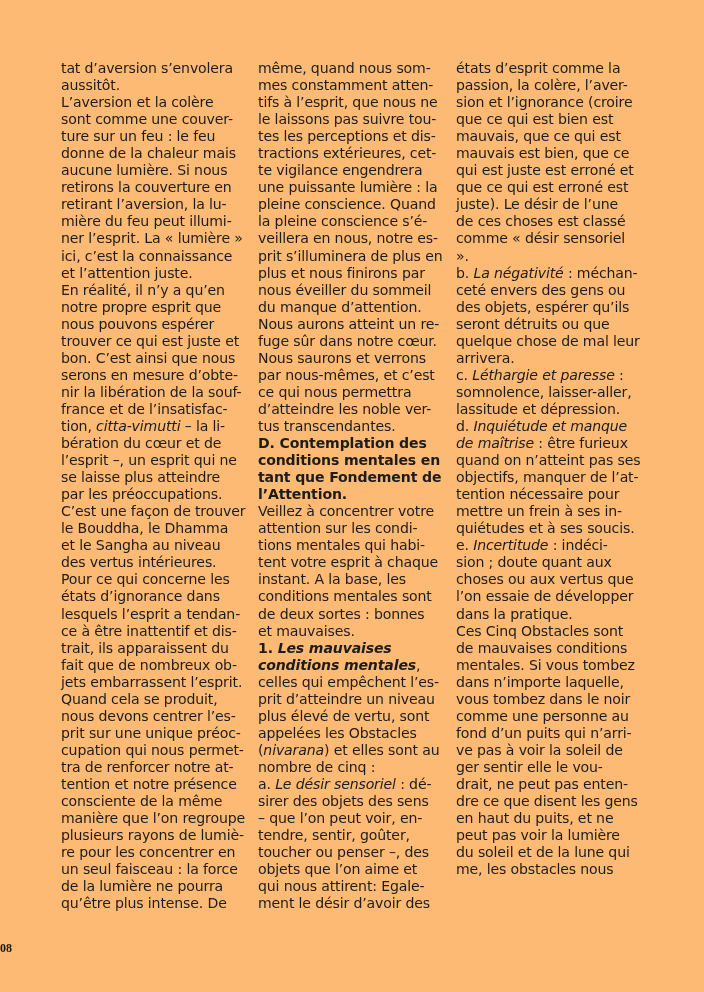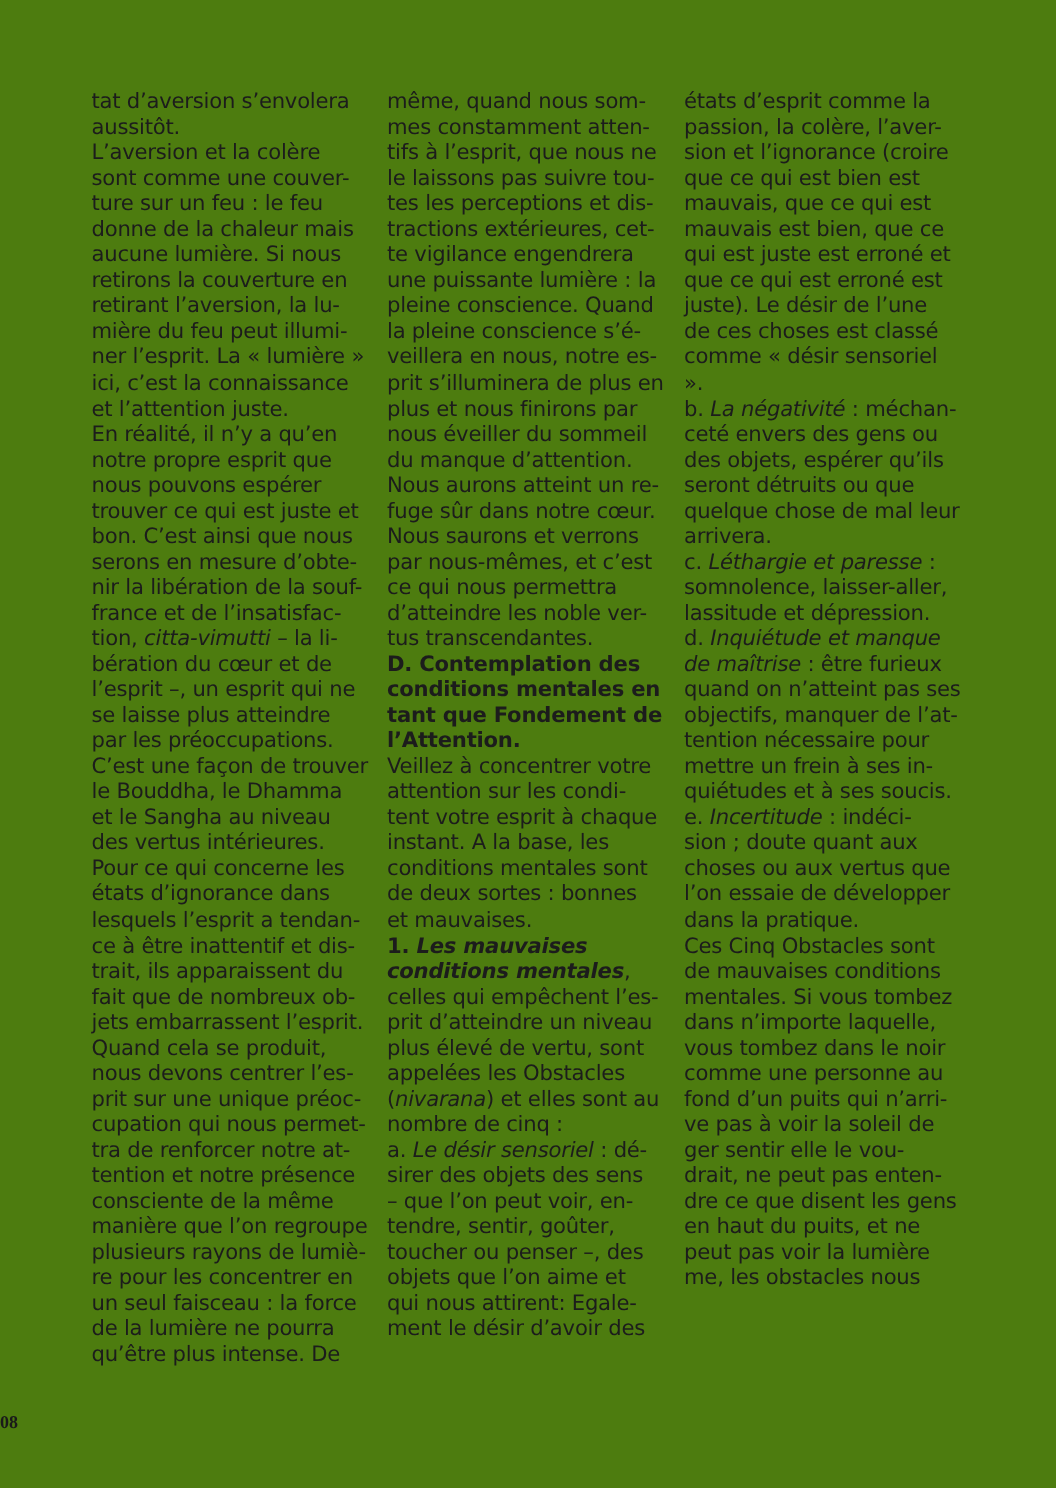--- a/index.html
+++ b/index.html
@@ -1,17 +1,17 @@
 <!DOCTYPE html>
 <html><head>
 <meta charset="utf-8">
 <style>
   html, body { margin: 0; padding: 0; background: #ffffff; }
   body { width: 704px; height: 992px; position: relative; overflow: hidden; }
-  .page { position: absolute; left: 0; top: 0; width: 704px; height: 992px; background: #4d7c0f; }
+  .page { position: absolute; left: 0; top: 0; width: 704px; height: 992px; background: #fdba74; }
   .col { position: absolute; top: 60px; font-family: "DejaVu Sans", sans-serif; font-size: 14.1px; line-height: 17.05px; color: #1c1c1c; letter-spacing: -0.15px; white-space: nowrap; }
   .col-left { left: 61px; width: 190px; }
   .col-mid { left: 258px; width: 190px; }
   .col-right { left: 456px; width: 200px; }
   .line { display: block; height: 17.05px; }
   .it { font-style: italic; text-align: right; }
   .b { font-weight: bold; }
   .page-number { position: absolute; top: 941px; left: 0; width: 704px; text-align: left; font-family: "Liberation Serif", serif; font-weight: bold; font-size: 12px; color: #1a1a1a; }
 </style>
 </head>
@@ -92,20 +92,21 @@
       <span class="line"><span>par nous-mêmes, et c’est</span></span>
       <span class="line"><span>ce qui nous permettra</span></span>
       <span class="line"><span>d’atteindre les noble ver-</span></span>
       <span class="line"><span>tus transcendantes.</span></span>
       <span class="line"><span class="b">D. Contemplation des</span></span>
       <span class="line"><span class="b">conditions mentales en</span></span>
       <span class="line"><span class="b">tant que Fondement de</span></span>
       <span class="line"><span class="b">l’Attention.</span></span>
       <span class="line"><span>Veillez à concentrer votre</span></span>
       <span class="line"><span>attention sur les condi-</span></span>
+      <span class="line"><span>tions mentales qui habi-</span></span>
       <span class="line"><span>tent votre esprit à chaque</span></span>
       <span class="line"><span>instant. A la base, les</span></span>
       <span class="line"><span>conditions mentales sont</span></span>
       <span class="line"><span>de deux sortes : bonnes</span></span>
       <span class="line"><span>et mauvaises.</span></span>
       <span class="line"><span class="b">1. </span><span class="b it">Les mauvaises</span></span>
       <span class="line"><span class="b it">conditions mentales</span><span>,</span></span>
       <span class="line"><span>celles qui empêchent l’es-</span></span>
       <span class="line"><span>prit d’atteindre un niveau</span></span>
       <span class="line"><span>plus élevé de vertu, sont</span></span>
@@ -161,16 +162,17 @@
       <span class="line"><span>dans n’importe laquelle,</span></span>
       <span class="line"><span>vous tombez dans le noir</span></span>
       <span class="line"><span>comme une personne au</span></span>
       <span class="line"><span>fond d’un puits qui n’arri-</span></span>
       <span class="line"><span>ve pas à voir la soleil de</span></span>
       <span class="line"><span>ger sentir elle le vou-</span></span>
       <span class="line"><span>drait, ne peut pas enten-</span></span>
       <span class="line"><span>dre ce que disent les gens</span></span>
       <span class="line"><span>en haut du puits, et ne</span></span>
       <span class="line"><span>peut pas voir la lumière</span></span>
+      <span class="line"><span>du soleil et de la lune qui</span></span>
       <span class="line"><span>me, les obstacles nous</span></span>
     </div>
   <div class="page-number">08</div>
 </div>
 
 </body></html>

